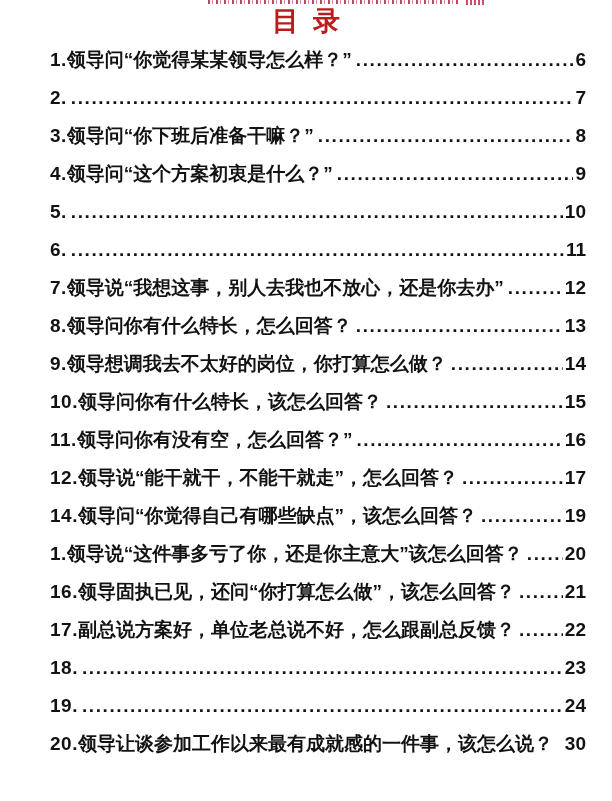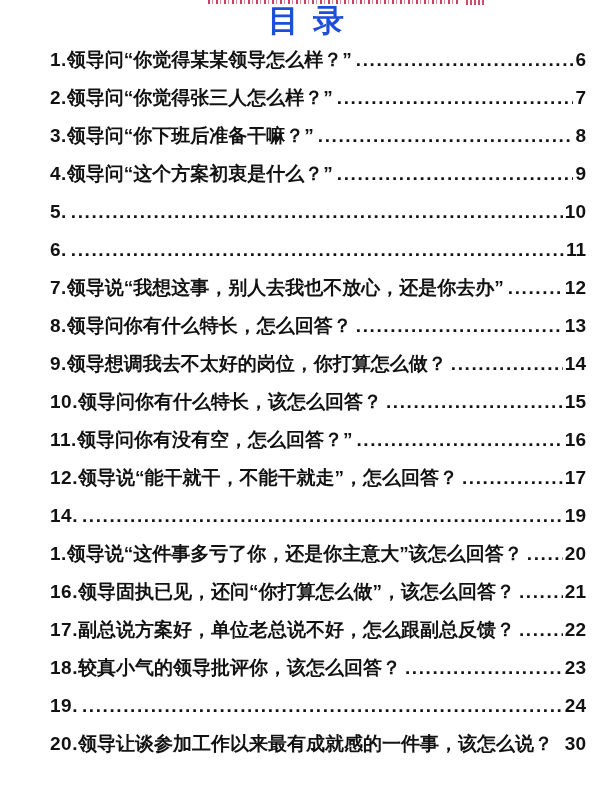--- a/index.html
+++ b/index.html
@@ -34,25 +34,25 @@
     background: repeating-linear-gradient(90deg,
       rgba(187,34,68,0.8) 0 2px, transparent 2px 4px);
   }
 
   .page-title {
     margin: 0;
     padding-top: 1px;
     height: 40px;
     line-height: 40px;
     text-align: center;
-    font-size: 31px;
+    font-size: 27px;
     font-weight: 900;
     letter-spacing: 14px;
     text-indent: 14px;
-    color: #1d4ed8;
+    color: #b91c1c;
   }
 
   .toc {
     padding: 1px 26px 0 50px;
   }
   .toc-row {
     display: flex;
     align-items: baseline;
     height: 38px;
     line-height: 38px;
@@ -100,21 +100,20 @@
 
   <div class="toc-row">
     <span class="num">1.</span>
       <span class="txt">领导问“你觉得某某领导怎么样？”</span>
       <span class="leader"></span>
       <span class="pg">6</span>
   </div>
 
   <div class="toc-row">
     <span class="num">2.</span>
-      <span class="txt">领导问“你觉得张三人怎么样？”</span>
       <span class="leader"></span>
       <span class="pg">7</span>
   </div>
 
   <div class="toc-row">
     <span class="num">3.</span>
       <span class="txt">领导问“你下班后准备干嘛？”</span>
       <span class="leader"></span>
       <span class="pg">8</span>
   </div>
@@ -176,20 +175,21 @@
   <div class="toc-row">
     <span class="num">12.</span>
       <span class="txt">领导说“能干就干，不能干就走”，怎么回答？</span>
       <span class="leader"></span>
       <span class="pg">17</span>
   </div>
 
 
   <div class="toc-row">
     <span class="num">14.</span>
+      <span class="txt">领导问“你觉得自己有哪些缺点”，该怎么回答？</span>
       <span class="leader"></span>
       <span class="pg">19</span>
   </div>
 
   <div class="toc-row">
     <span class="num">1.</span>
       <span class="txt">领导说“这件事多亏了你，还是你主意大”该怎么回答？</span>
       <span class="leader"></span>
       <span class="pg">20</span>
   </div>
@@ -203,21 +203,20 @@
 
   <div class="toc-row">
     <span class="num">17.</span>
       <span class="txt">副总说方案好，单位老总说不好，怎么跟副总反馈？</span>
       <span class="leader"></span>
       <span class="pg">22</span>
   </div>
 
   <div class="toc-row">
     <span class="num">18.</span>
-      <span class="txt">较真小气的领导批评你，该怎么回答？</span>
       <span class="leader"></span>
       <span class="pg">23</span>
   </div>
 
   <div class="toc-row">
     <span class="num">19.</span>
       <span class="leader"></span>
       <span class="pg">24</span>
   </div>
 

